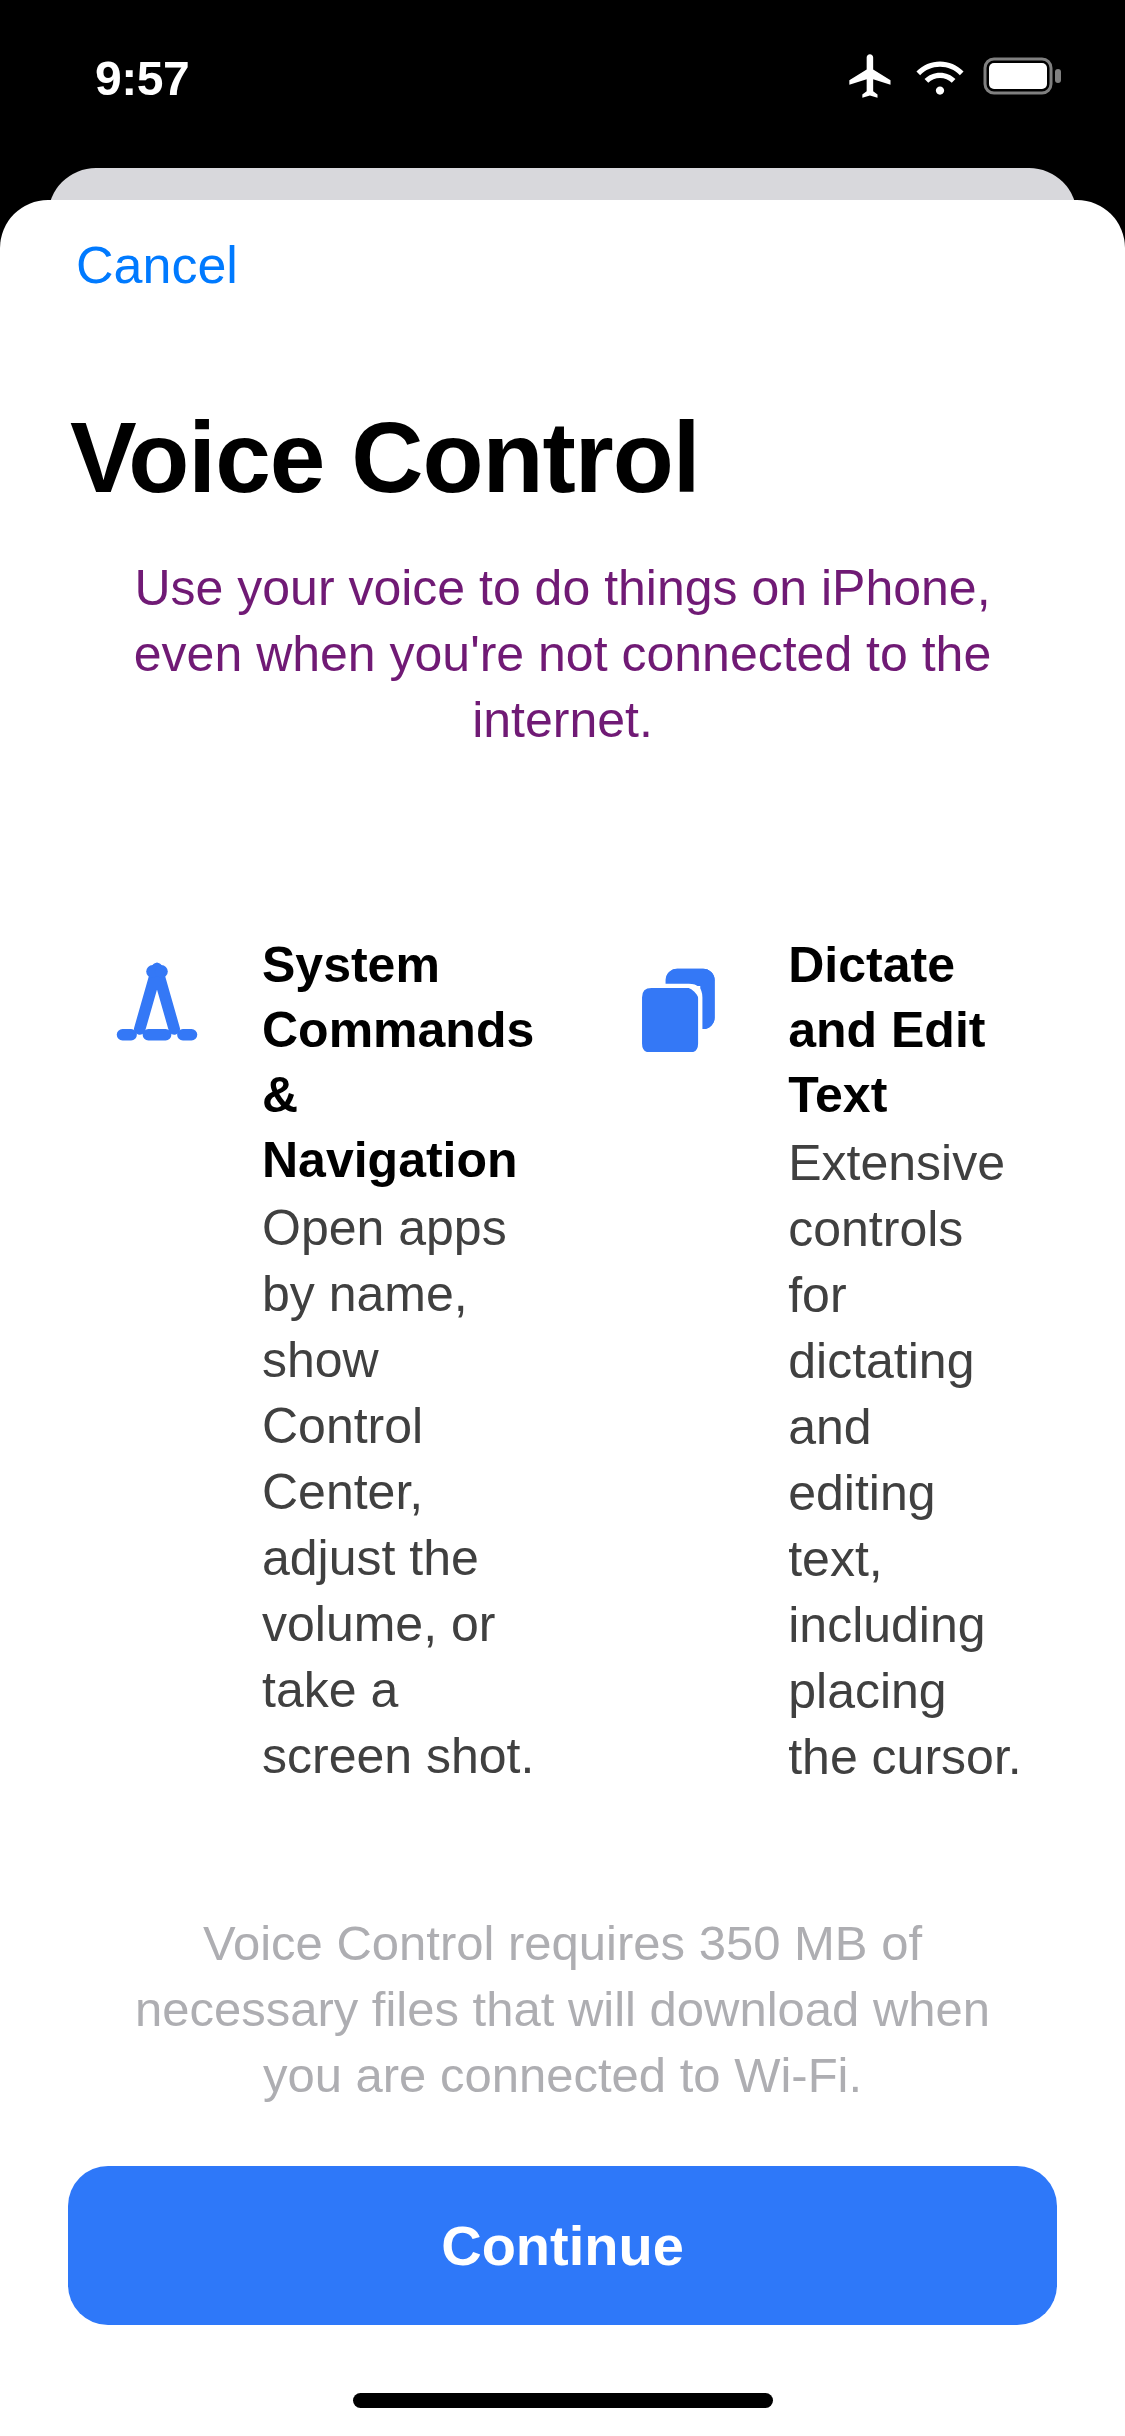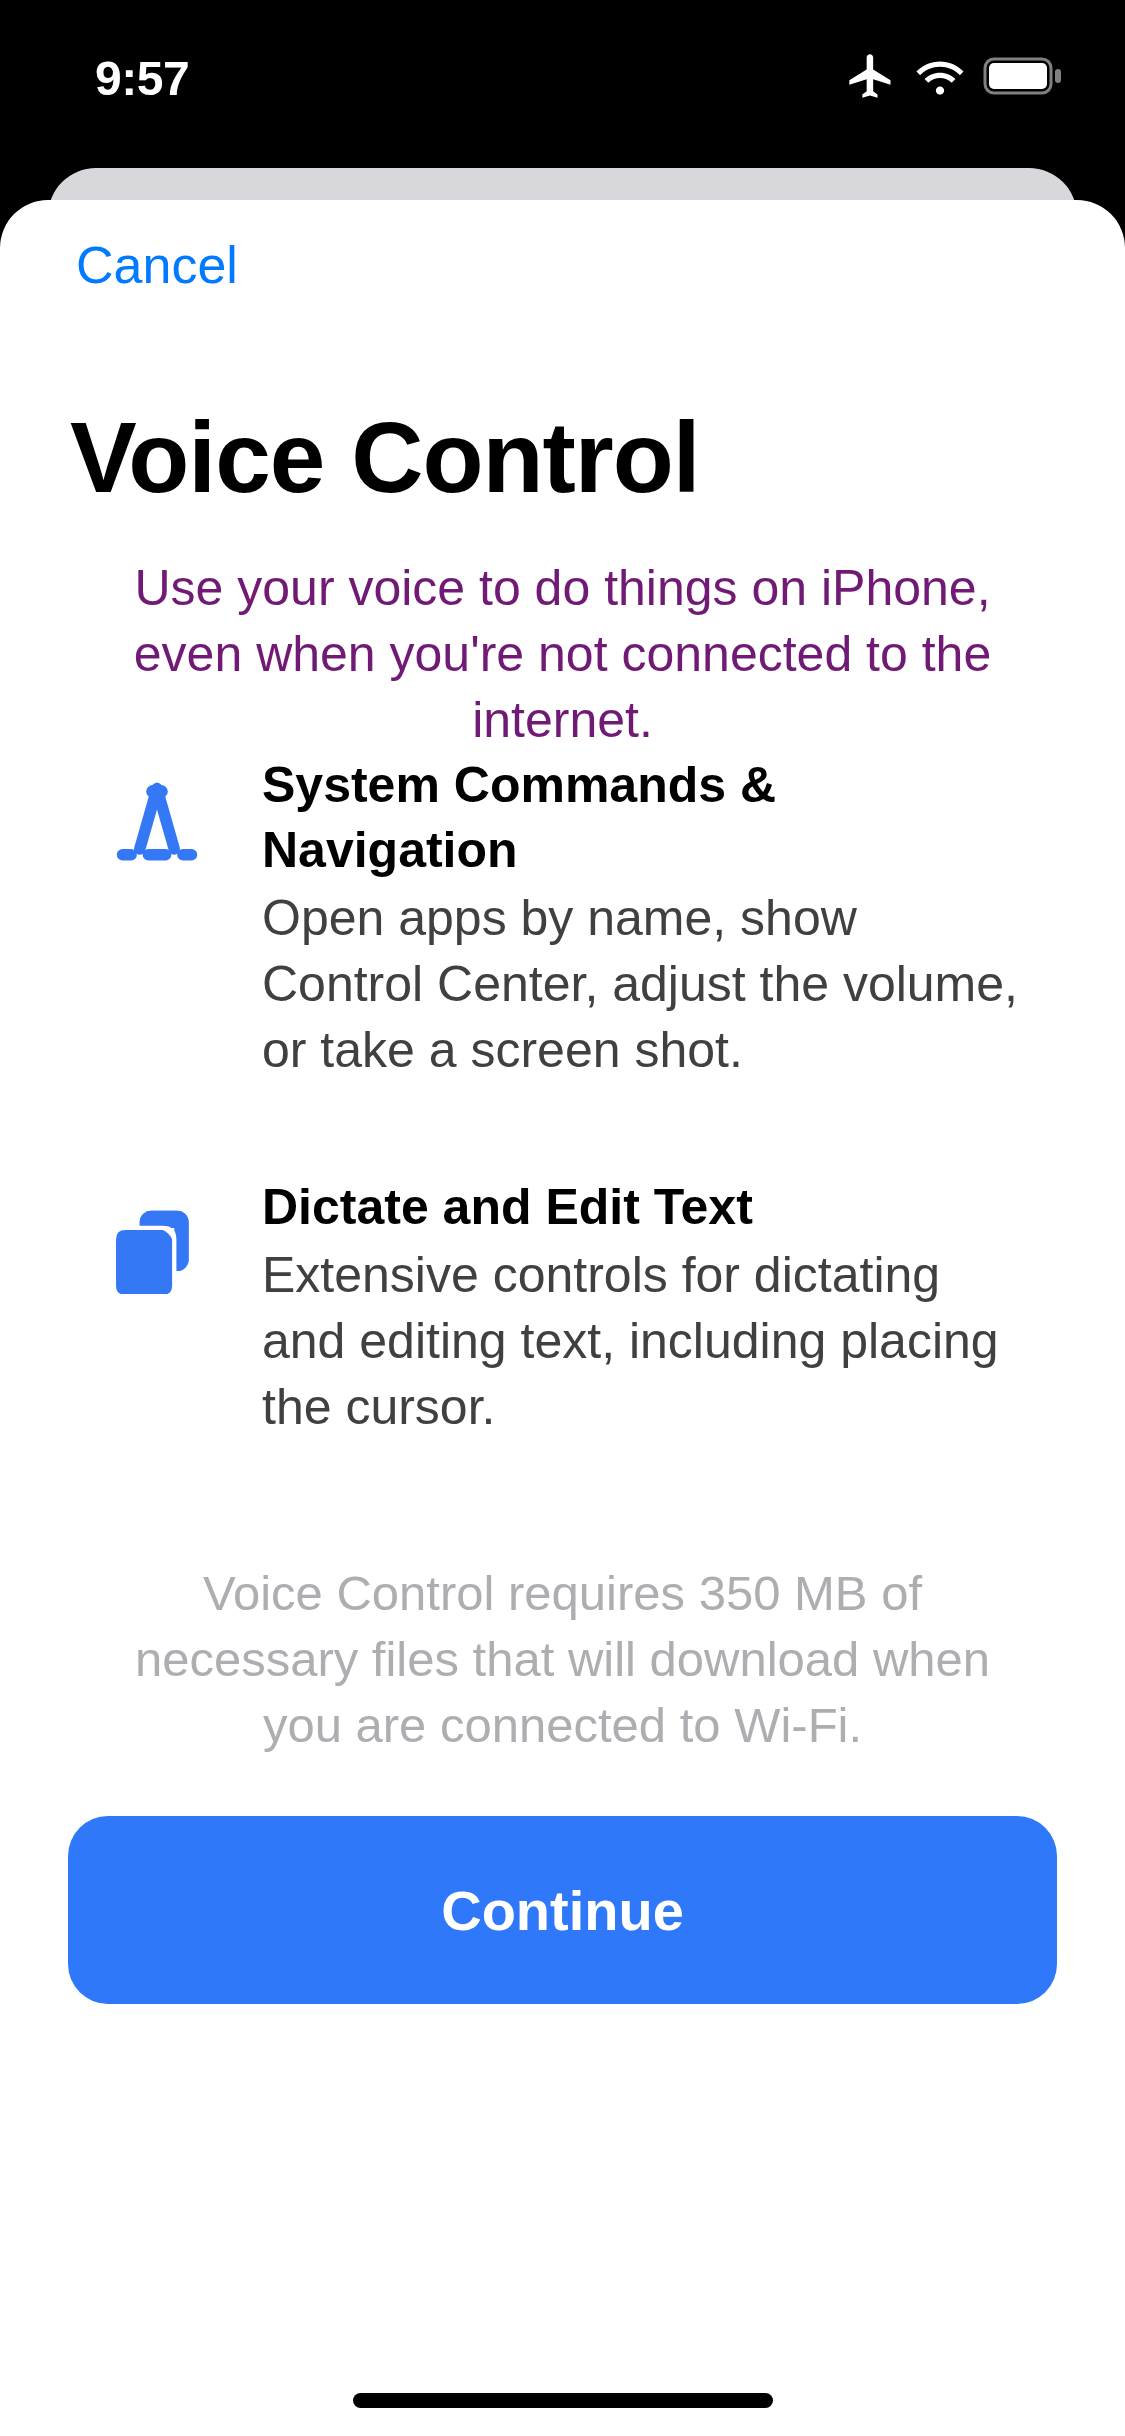--- a/index.html
+++ b/index.html
@@ -83,22 +83,23 @@
     .subtitle {
       font-size: 50px;
       font-weight: 400;
       text-align: center;
       color: #701a75;
       margin-top: 40px;
       line-height: 1.32;
       padding: 0 32px;
     }
     .features {
-      display: flex;
-      flex-direction: column;
+      margin-top: 180px;
+      display: flex;
+      flex-direction: row;
       gap: 92px;
       padding: 0 32px;
     }
     .feature {
       display: flex;
       align-items: flex-start;
       gap: 50px;
     }
     .feature-icon {
       width: 110px;
@@ -135,21 +136,21 @@
       padding: 0 20px;
     }
     .continue-btn {
       margin-top: 58px;
       background: #2e78f9;
       color: #fff;
       font-size: 56px;
       font-weight: 600;
       border: none;
       border-radius: 40px;
-      height: 188px;
+      height: 159px;
       margin-left: -2px;
       margin-right: -2px;
     }
     .home-indicator {
       position: absolute;
       bottom: 28px;
       left: 50%;
       transform: translateX(-50%);
       width: 420px;
       height: 15px;

